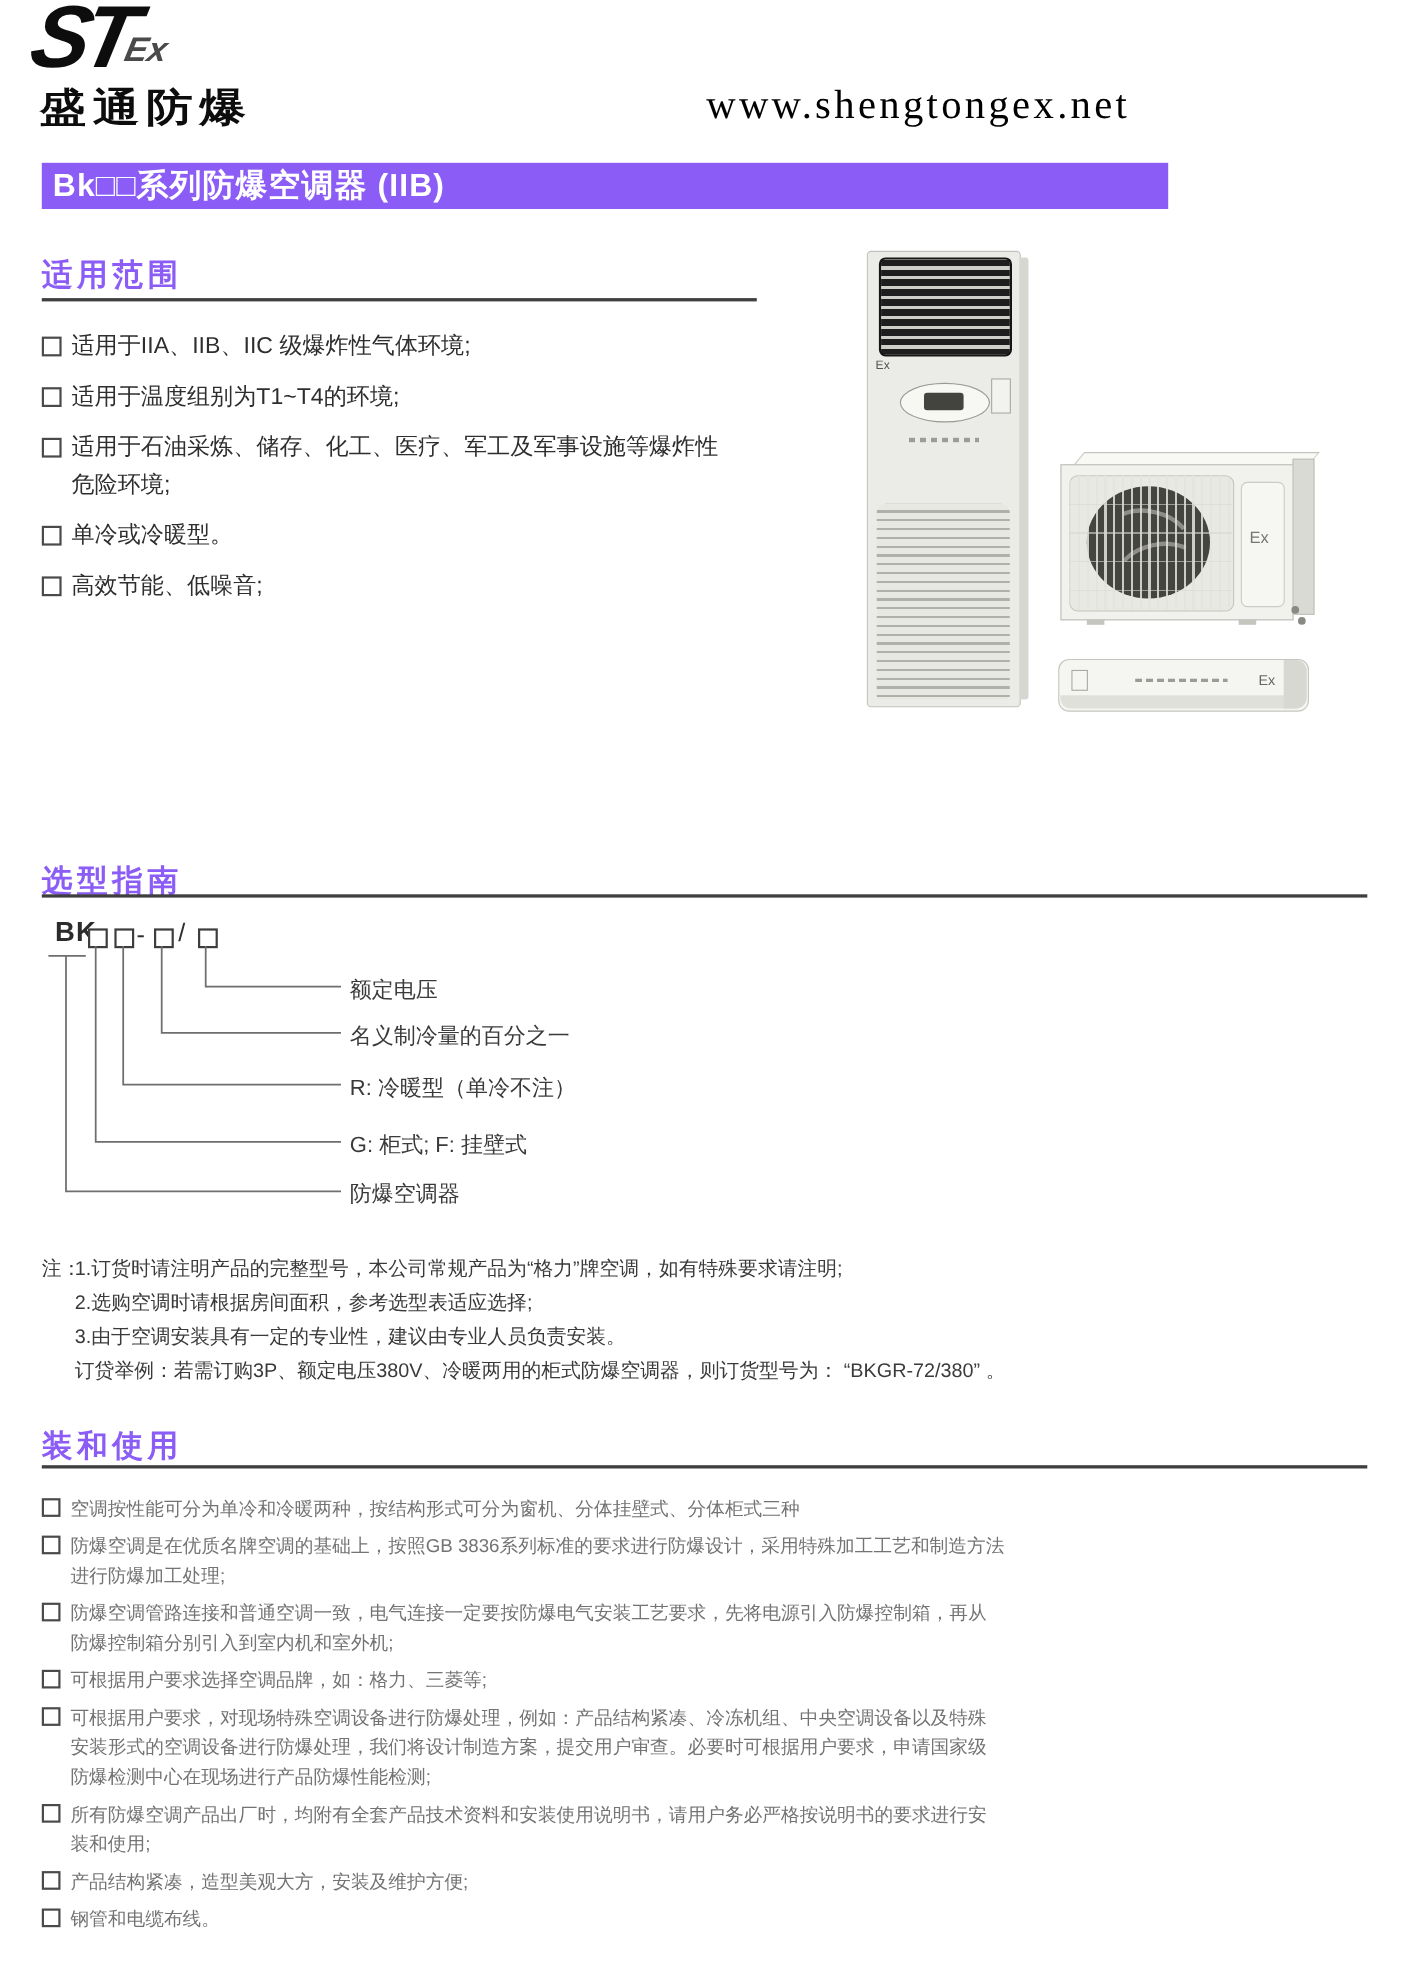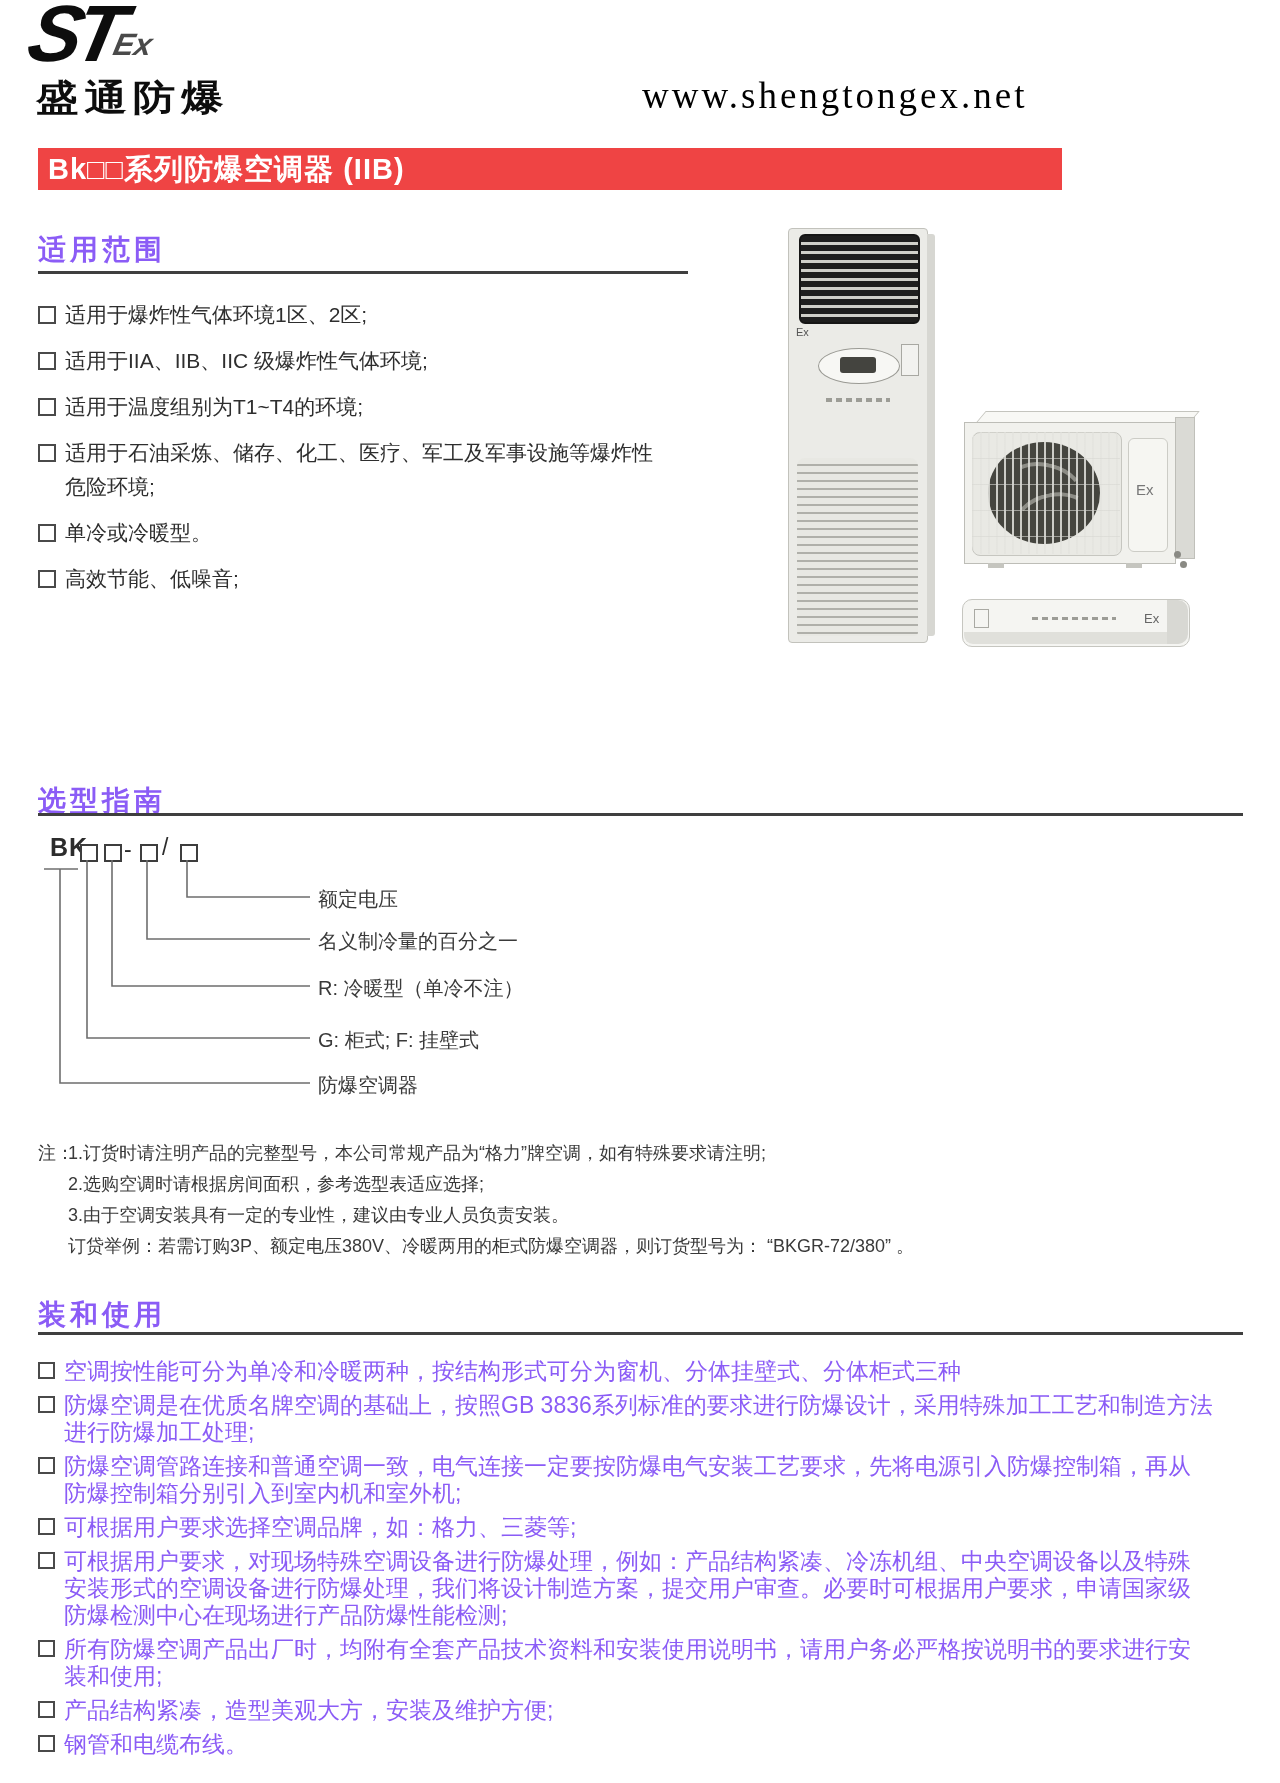--- a/index.html
+++ b/index.html
@@ -12,38 +12,38 @@
   .logo-st{display:inline-block;font-size:80px;font-weight:bold;font-style:italic;
            letter-spacing:-7px;transform:skewX(-12deg);color:#0d0d0d;}
   .logo-ex{display:inline-block;font-size:31px;font-weight:bold;font-style:italic;
            color:#4a4a4a;transform:skewX(-12deg);margin-left:-4px;position:relative;top:-6px;}
   .company{position:absolute;left:36px;top:74px;font-size:36px;font-weight:bold;color:#0d0d0d;
            letter-spacing:5px;transform:scaleX(1.18);transform-origin:left;white-space:nowrap;}
   .website{position:absolute;left:642px;top:74px;font-size:37px;color:#000;
            font-family:"Liberation Serif","DejaVu Serif",serif;letter-spacing:3px;white-space:nowrap;}
 
   
-  .banner{position:absolute;left:38px;top:148px;width:1024px;height:42px;background:#ef4444;
+  .banner{position:absolute;left:38px;top:148px;width:1024px;height:42px;background:#8b5cf6;
           color:#fff;font-size:29px;font-weight:bold;line-height:42px;padding-left:10px;
           box-sizing:border-box;letter-spacing:1px;white-space:nowrap;}
 
   
   .sec-title{position:absolute;left:38px;font-size:28px;font-weight:bold;color:#8b5cf6;
              letter-spacing:4px;white-space:nowrap;}
   .rule{position:absolute;left:38px;height:3px;background:#3f3f3f;}
 
   
   .scope-list{position:absolute;left:38px;top:298px;width:700px;}
   .scope-item{position:relative;padding-left:27px;font-size:21px;line-height:34px;
               margin-bottom:12px;color:#2e2e2e;}
   .scope-item .cb{position:absolute;left:0;top:8px;width:14px;height:14px;border:2px solid #4a4a4a;background:#fff;}
 
   .feat-list{position:absolute;left:38px;top:1358px;width:1212px;}
-  .feat{position:relative;padding-left:26px;font-size:23px;line-height:27px;
-        margin-bottom:7px;color:#8b5cf6;}
+  .feat{position:relative;padding-left:26px;font-size:17px;line-height:27px;
+        margin-bottom:7px;color:#737373;}
   .feat .cb{position:absolute;left:0;top:4px;width:13px;height:13px;border:2px solid #4a4a4a;background:#fff;}
 
   
   .code-bk{position:absolute;left:50px;top:833px;font-size:25px;font-weight:600;color:#2c2c2c;letter-spacing:1px;}
   .code-box{position:absolute;top:844px;width:14px;height:14px;border:2px solid #3d3d3d;background:#fff;}
   .code-sym{position:absolute;top:836px;font-size:23px;color:#2c2c2c;}
   .dl{position:absolute;left:318px;font-size:20px;color:#3a3a3a;white-space:nowrap;}
 
   
   .notes{position:absolute;left:38px;top:1138px;width:1205px;font-size:18px;line-height:31px;color:#3a3a3a;}
@@ -111,24 +111,20 @@
   <div class="banner">
     <span>Bk□□系列防爆空调器 (IIB)</span>
   </div>
 
   <div class="sec-title" style="top:231px;">适用范围</div>
   <div class="rule" style="top:271px;width:650px;"></div>
 
   <div class="scope-list">
     <div class="scope-item">
       <span class="cb"></span>
-      <div>适用于爆炸性气体环境1区、2区;</div>
-    </div>
-    <div class="scope-item">
-      <span class="cb"></span>
       <div>适用于IIA、IIB、IIC 级爆炸性气体环境;</div>
     </div>
     <div class="scope-item">
       <span class="cb"></span>
       <div>适用于温度组别为T1~T4的环境;</div>
     </div>
     <div class="scope-item">
       <span class="cb"></span>
       <div>适用于石油采炼、储存、化工、医疗、军工及军事设施等爆炸性</div>
       <div>危险环境;</div>

